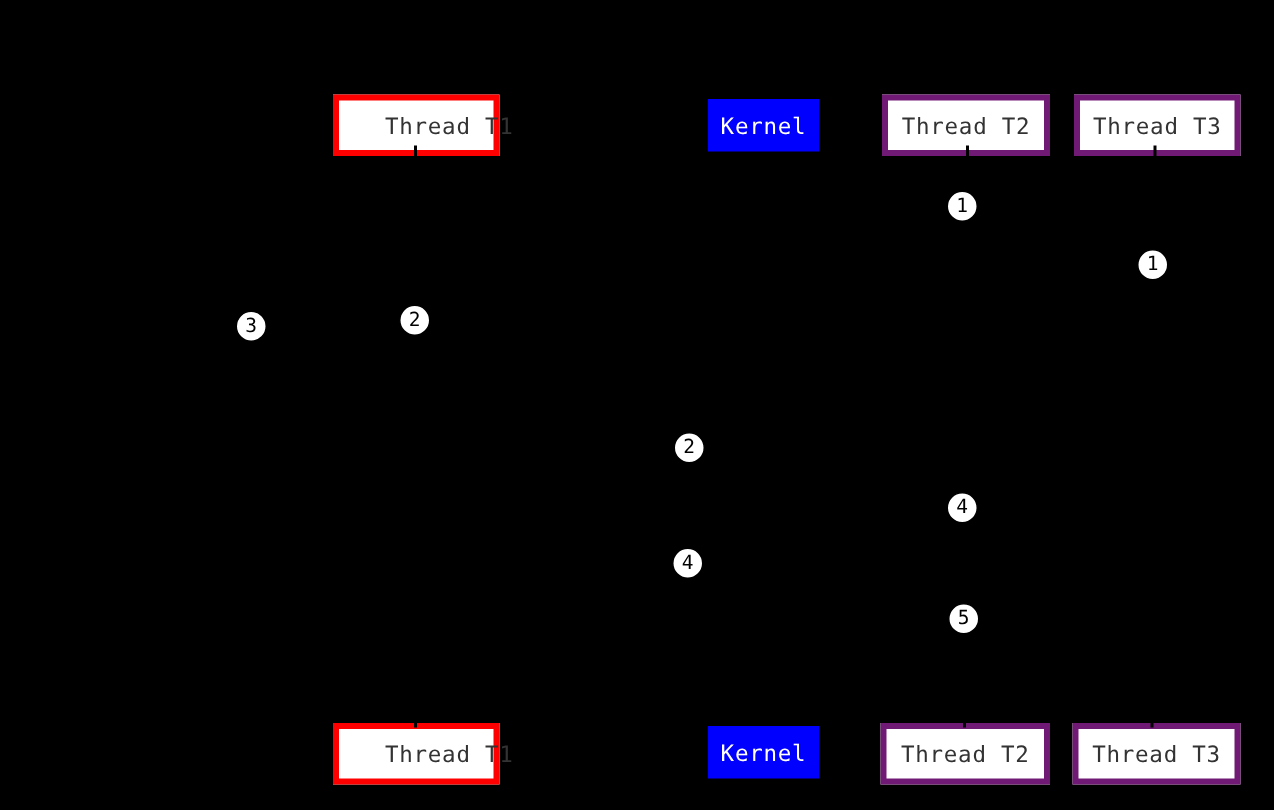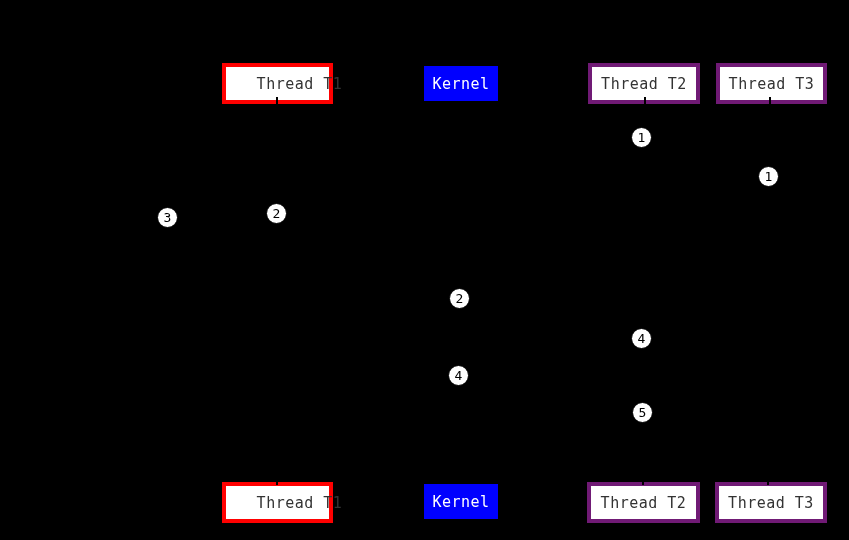--- a/index.html
+++ b/index.html
@@ -31,20 +31,21 @@
     border: 4px solid #ff0000;
     padding-left: 44px;
   }
   .node-box.blue-border {
     border: 4px solid #701a75;
   }
   .node-box.kernel {
     background: #0000ff;
     color: #ffffff;
     border: none;
+    margin-left: 48px;
   }
   .step-marker {
     position: absolute;
     box-sizing: border-box;
     width: 21px;
     height: 21px;
     border-radius: 50%;
     background: #ffffff;
     border: 1px solid #000000;
     color: #000000;

